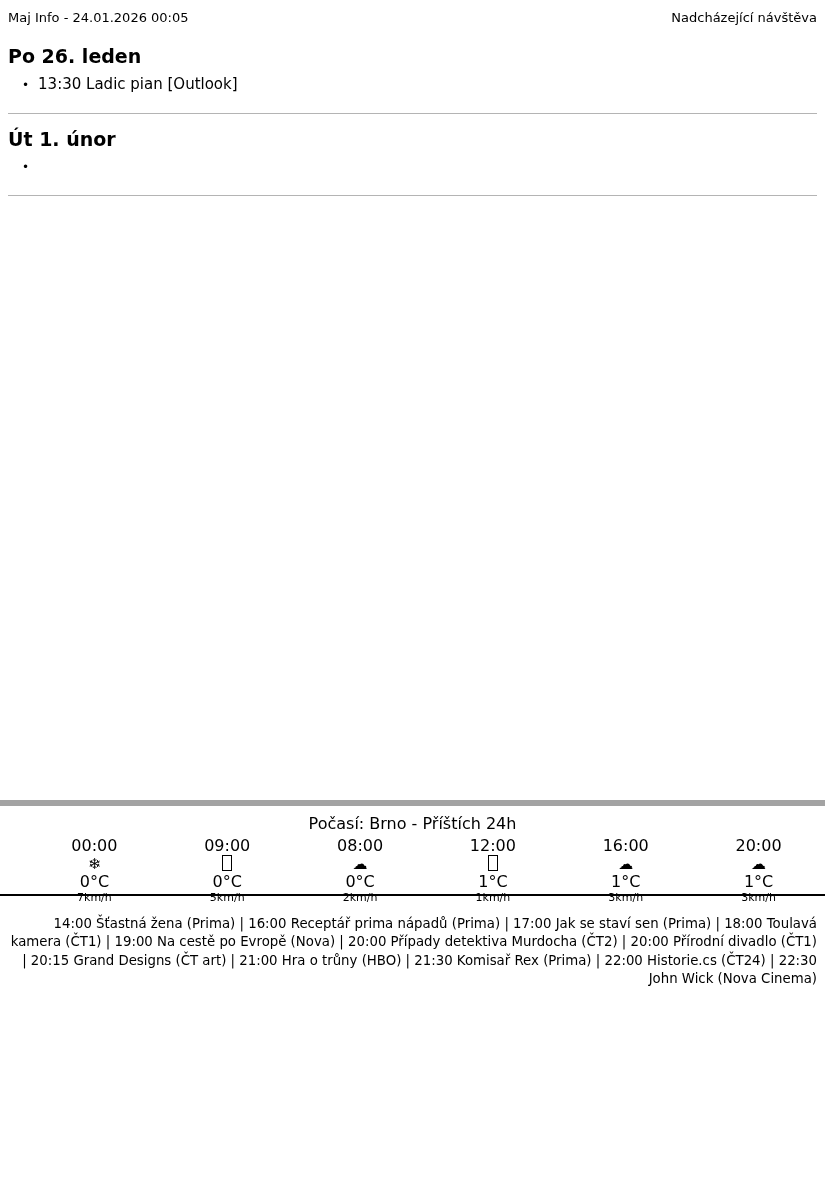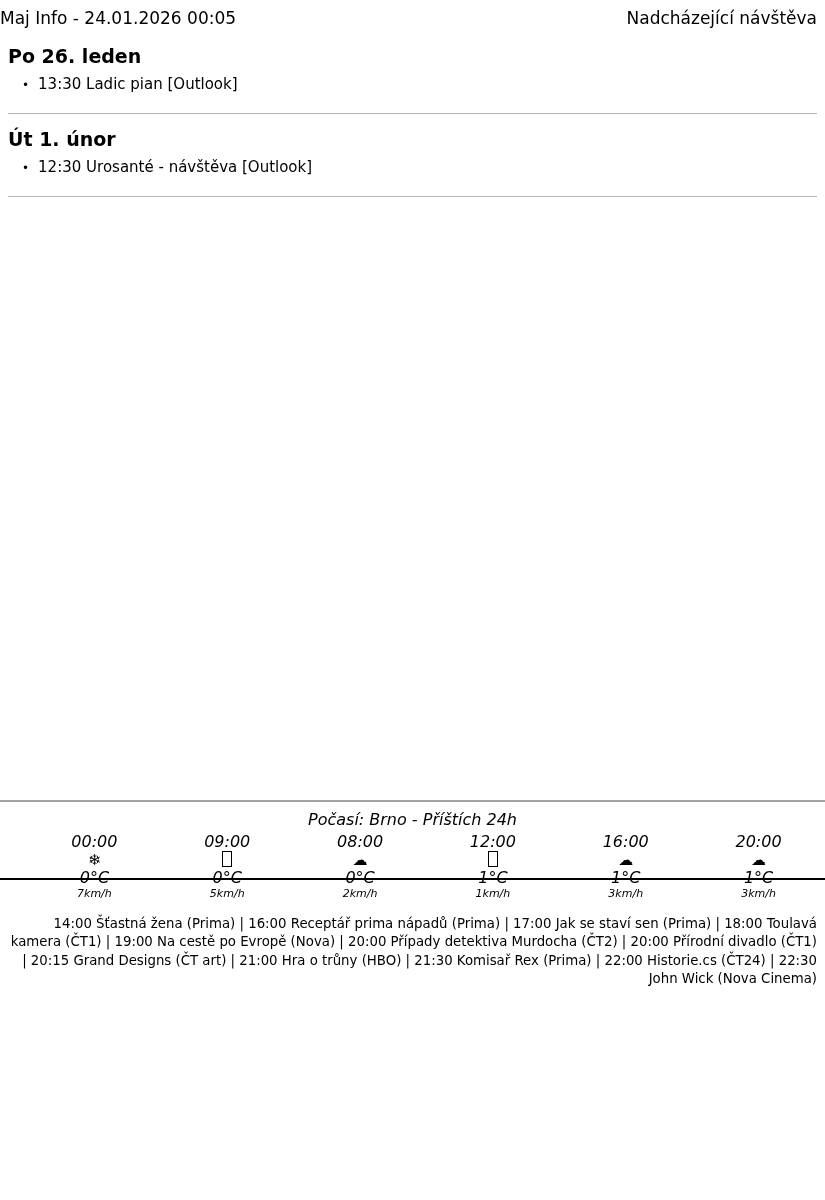--- a/index.html
+++ b/index.html
@@ -6,23 +6,23 @@
   html, body { margin: 0; padding: 0; }
   body {
     width: 825px; height: 1200px;
     position: relative; overflow: hidden;
     background: #ffffff; color: #000000;
     font-family: "DejaVu Sans", sans-serif;
   }
 
   
   .top-bar {
-    position: absolute; top: 10px; left: 0; right: 8px;
+    position: absolute; top: 10px; left: 8px; right: 8px;
     display: flex; justify-content: space-between; align-items: flex-end;
-    font-size: 17px; line-height: 16px;
+    font-size: 13px; line-height: 16px;
   }
 
   
   .events {
     position: absolute; top: 44px; left: 8px; right: 8px;
   }
   .day-heading {
     font-size: 19px; font-weight: 700; margin: 0; padding: 0;
     line-height: 24px;
   }
@@ -32,22 +32,22 @@
   }
   .event-list li { display: flex; align-items: baseline; }
   .bullet { font-size: 12px; margin-right: 9px; }
   .divider {
     border: none; border-top: 1px solid #b4b4b4;
     margin: 18px 0 13px 0; height: 0;
   }
 
   
   .weather-panel {
-    position: absolute; top: 800px; left: 0; right: 0; height: 80px;
-    border-top: 2px solid #a3a3a3; border-bottom: 2px solid #000; font-style: italic;
+    position: absolute; top: 800px; left: 0; right: 0; height: 96px;
+    border-top: 6px solid #a3a3a3; border-bottom: 2px solid #000;
   }
   .weather-title {
     text-align: center; font-size: 16px; line-height: 18px; margin-top: 9px;
   }
   .weather-grid { display: flex; margin-top: 3px; padding-left: 28px; }
   .weather-col { flex: 1 1 0; text-align: center; }
   .w-time { display: block; font-size: 16px; line-height: 20px; }
   .w-icon { display: block; height: 17px; line-height: 17px; font-size: 15px; }
   .w-icon[data-icon="missing-glyph-icon"]::after {
     content: ""; display: inline-block; width: 8px; height: 14px;
@@ -86,21 +86,20 @@
       </li>
     </ul>
     <hr class="divider">
   </div>
 
   <div>
     <h2 class="day-heading">Út 1. únor</h2>
     <ul class="event-list">
       <li>
         <span class="bullet">•</span>
-        <span>12:30 Urosanté - návštěva [Outlook]</span>
       </li>
     </ul>
     <hr class="divider">
   </div>
 
 </section>
 
 <section class="weather-panel">
   <div class="weather-title">Počasí: Brno - Příštích 24h</div>
   <div class="weather-grid">

